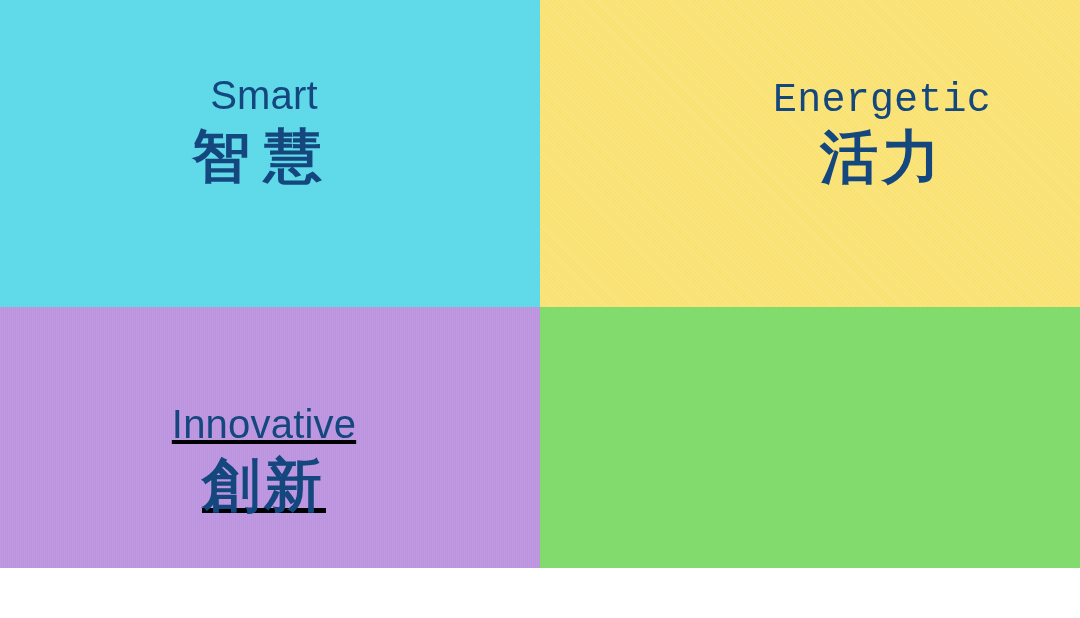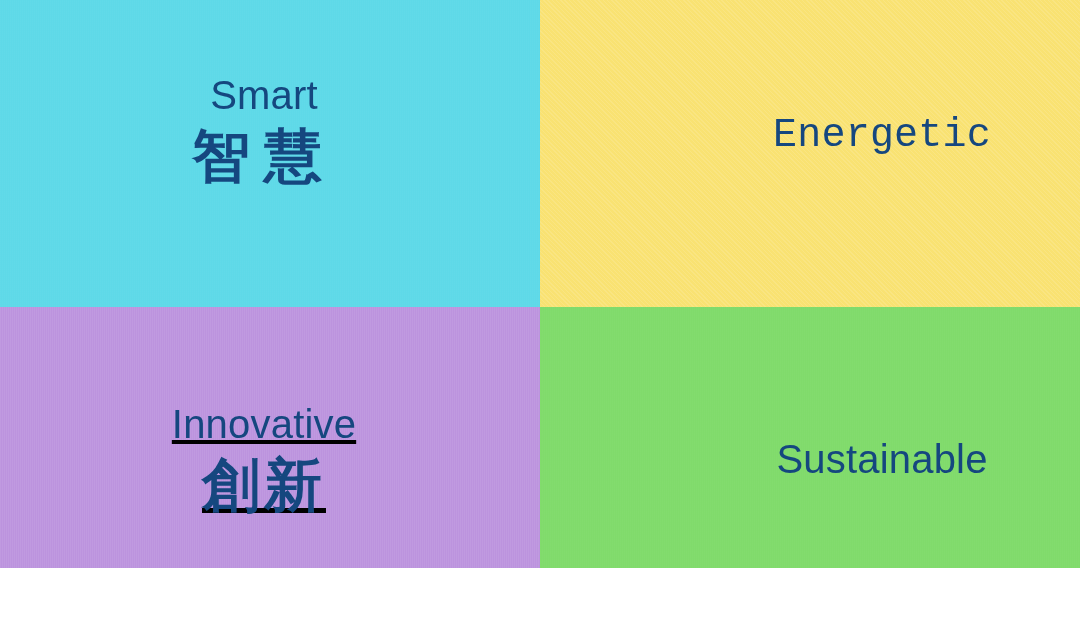--- a/index.html
+++ b/index.html
@@ -102,29 +102,29 @@
   <div class="quadrant q-smart">
     <div class="text-block">
       <span class="label-en">Smart</span>
       <span class="label-zh">智慧</span>
     </div>
   </div>
 
   <div class="quadrant q-energetic">
     <div class="text-block">
       <span class="label-en">Energetic</span>
+      <span class="label-zh">活力</span>
     </div>
   </div>
 
   <div class="quadrant q-innovative">
     <div class="text-block">
       <span class="label-en">Innovative</span>
       <span class="label-zh">創新</span>
     </div>
   </div>
 
   <div class="quadrant q-sustainable">
     <div class="text-block">
-      <span class="label-en">Sustainable</span>
     </div>
   </div>
 
 </div>
 
 </body></html>

